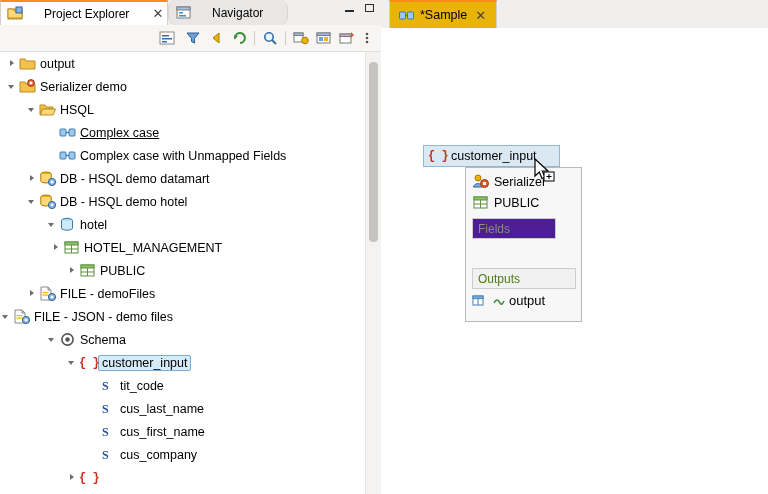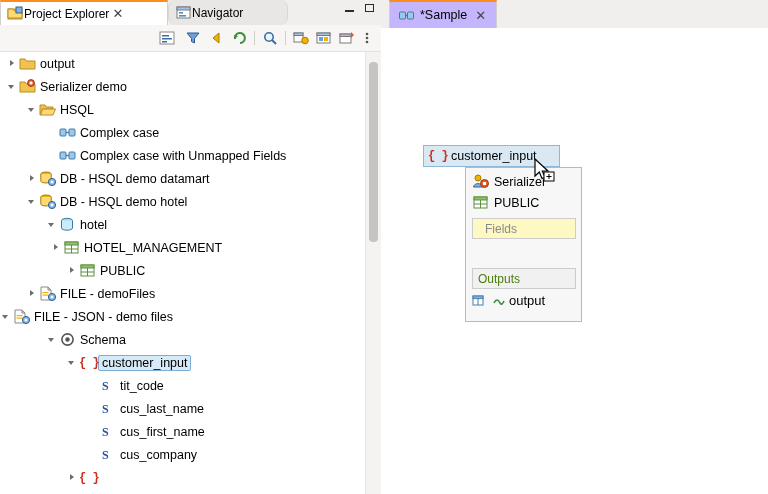--- a/index.html
+++ b/index.html
@@ -33,21 +33,21 @@
     width: 381px; height: 25px;
     background: #f0efee;
     border-bottom: 1px solid #d2d0cd;
   }
   .tab {
     position: absolute;
     top: 0;
     height: 25px;
     display: flex;
     align-items: center;
-    gap: 0;
+    gap: 20px;
     padding: 0 6px;
     box-sizing: border-box;
     font-size: 12px;
     white-space: nowrap;
   }
   .tab.active {
     background: #ffffff;
     border-top: 2px solid #ff8c1a;
     border-left: 1px solid #d2d0cd;
     border-right: 1px solid #d2d0cd;
@@ -188,21 +188,21 @@
   #tab-sample {
     position: absolute;
     left: 8px; top: 0;
     height: 28px;
     min-width: 108px;
     display: flex;
     align-items: center;
     gap: 5px;
     padding: 0 8px;
     box-sizing: border-box;
-    background: #c4b5fd;
+    background: #eab308;
     border-top: 2px solid #ff8c1a;
     border-left: 1px solid #d2d0cd;
     border-right: 1px solid #d2d0cd;
     font-size: 12.5px;
   }
   #canvas {
     position: absolute;
     left: 0; top: 28px;
     width: 387px; height: 466px;
     background: #ffffff;
@@ -225,28 +225,28 @@
   }
   .node-sub {
     position: absolute;
     left: 6px; top: 26px;
     display: flex; align-items: center; gap: 5px;
     font-size: 12.5px;
   }
   .node-field {
     position: absolute;
     left: 6px; top: 50px;
-    width: 104px; height: 21px;
-    background: #fef9c3;
+    width: 84px; height: 21px;
+    background: #4c1d95;
     border: 1px solid #cccccc;
     box-sizing: border-box;
     color: #8a8a8a;
     font-size: 12px;
     display: flex; align-items: center;
-    padding-left: 12px;
+    padding-left: 5px;
   }
   .node-outputs {
     position: absolute;
     left: 6px; top: 100px;
     width: 104px; height: 21px;
     background: #f1f1f1;
     border: 1px solid #cccccc;
     box-sizing: border-box;
     color: #4d7c0f;
     font-size: 12px;
@@ -414,21 +414,21 @@
         <div class="row" style="padding-left: 26px;">
           <span class="arrow expanded"></span>
           <span class="ico">
             <svg width="17" height="17" viewBox="0 0 17 17">
               <path d="M1 4 L6 4 L7.4 6 L14 6 L14 8 L3.5 8 L1.5 14 L1 14 Z" fill="#f2c14e" stroke="#b98c21"></path>
               <path d="M3.5 8 L16.5 8 L14 14 L1.5 14 Z" fill="#ffd978" stroke="#b98c21"></path>
             </svg>
           </span>
           <span class="label">HSQL</span>
         </div>
-        <div class="row" style="padding-left: 46px;">
+        <div class="row" style="padding-left: 46px; text-decoration: underline;">
           <span class="arrow "></span>
           <span class="ico">
             <svg width="17" height="17" viewBox="0 0 17 17">
               <rect x="1" y="5" width="6" height="7" rx="1" fill="#9ec8ea" stroke="#3f7aa8"></rect>
               <rect x="10" y="5" width="6" height="7" rx="1" fill="#9ec8ea" stroke="#3f7aa8"></rect>
               <line x1="7" y1="8.5" x2="10" y2="8.5" stroke="#3f7aa8" stroke-width="1.4"></line>
             </svg>
           </span>
           <span class="label">Complex case</span>
         </div>

